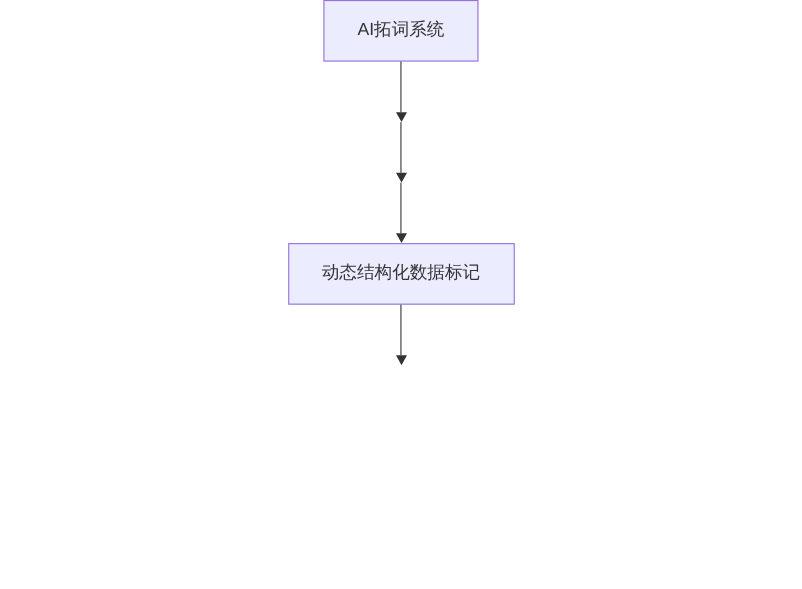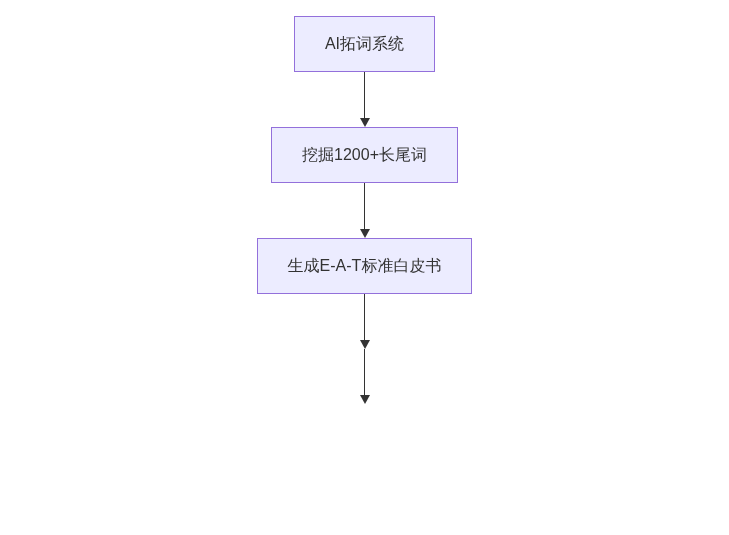--- a/index.html
+++ b/index.html
@@ -11,21 +11,20 @@
     font-family: "Liberation Sans", "DejaVu Sans", sans-serif;
     overflow: hidden;
   }
 
   .diagram-canvas {
     width: 729px;
     height: 375px;
     display: flex;
     flex-direction: column;
     align-items: center;
-    padding-top: 16px;
   }
 
   .flow-node {
     background: #ECECFF;
     border: 1px solid #9370DB;
     color: #333333;
     font-size: 16px;
     line-height: 1;
     padding: 19px 30px;
     text-align: center;
@@ -62,38 +61,35 @@
 
   <div class="flow-node">
     <span>AI拓词系统</span>
   </div>
 
   <div class="flow-edge">
     <div class="edge-line"></div>
     <div class="edge-arrowhead"></div>
   </div>
 
-  <div class="flow-node">
-    <span>挖掘1200+长尾词</span>
-  </div>
-
-  <div class="flow-edge">
-    <div class="edge-line"></div>
-    <div class="edge-arrowhead"></div>
-  </div>
-
-  <div class="flow-node">
-    <span>生成E-A-T标准白皮书</span>
-  </div>
 
   <div class="flow-edge">
     <div class="edge-line"></div>
     <div class="edge-arrowhead"></div>
   </div>
 
 
   <div class="flow-edge">
     <div class="edge-line"></div>
     <div class="edge-arrowhead"></div>
   </div>
 
+  <div class="flow-node">
+    <span>动态结构化数据标记</span>
+  </div>
+
+  <div class="flow-edge">
+    <div class="edge-line"></div>
+    <div class="edge-arrowhead"></div>
+  </div>
+
 
 </div>
 
 </body></html>

